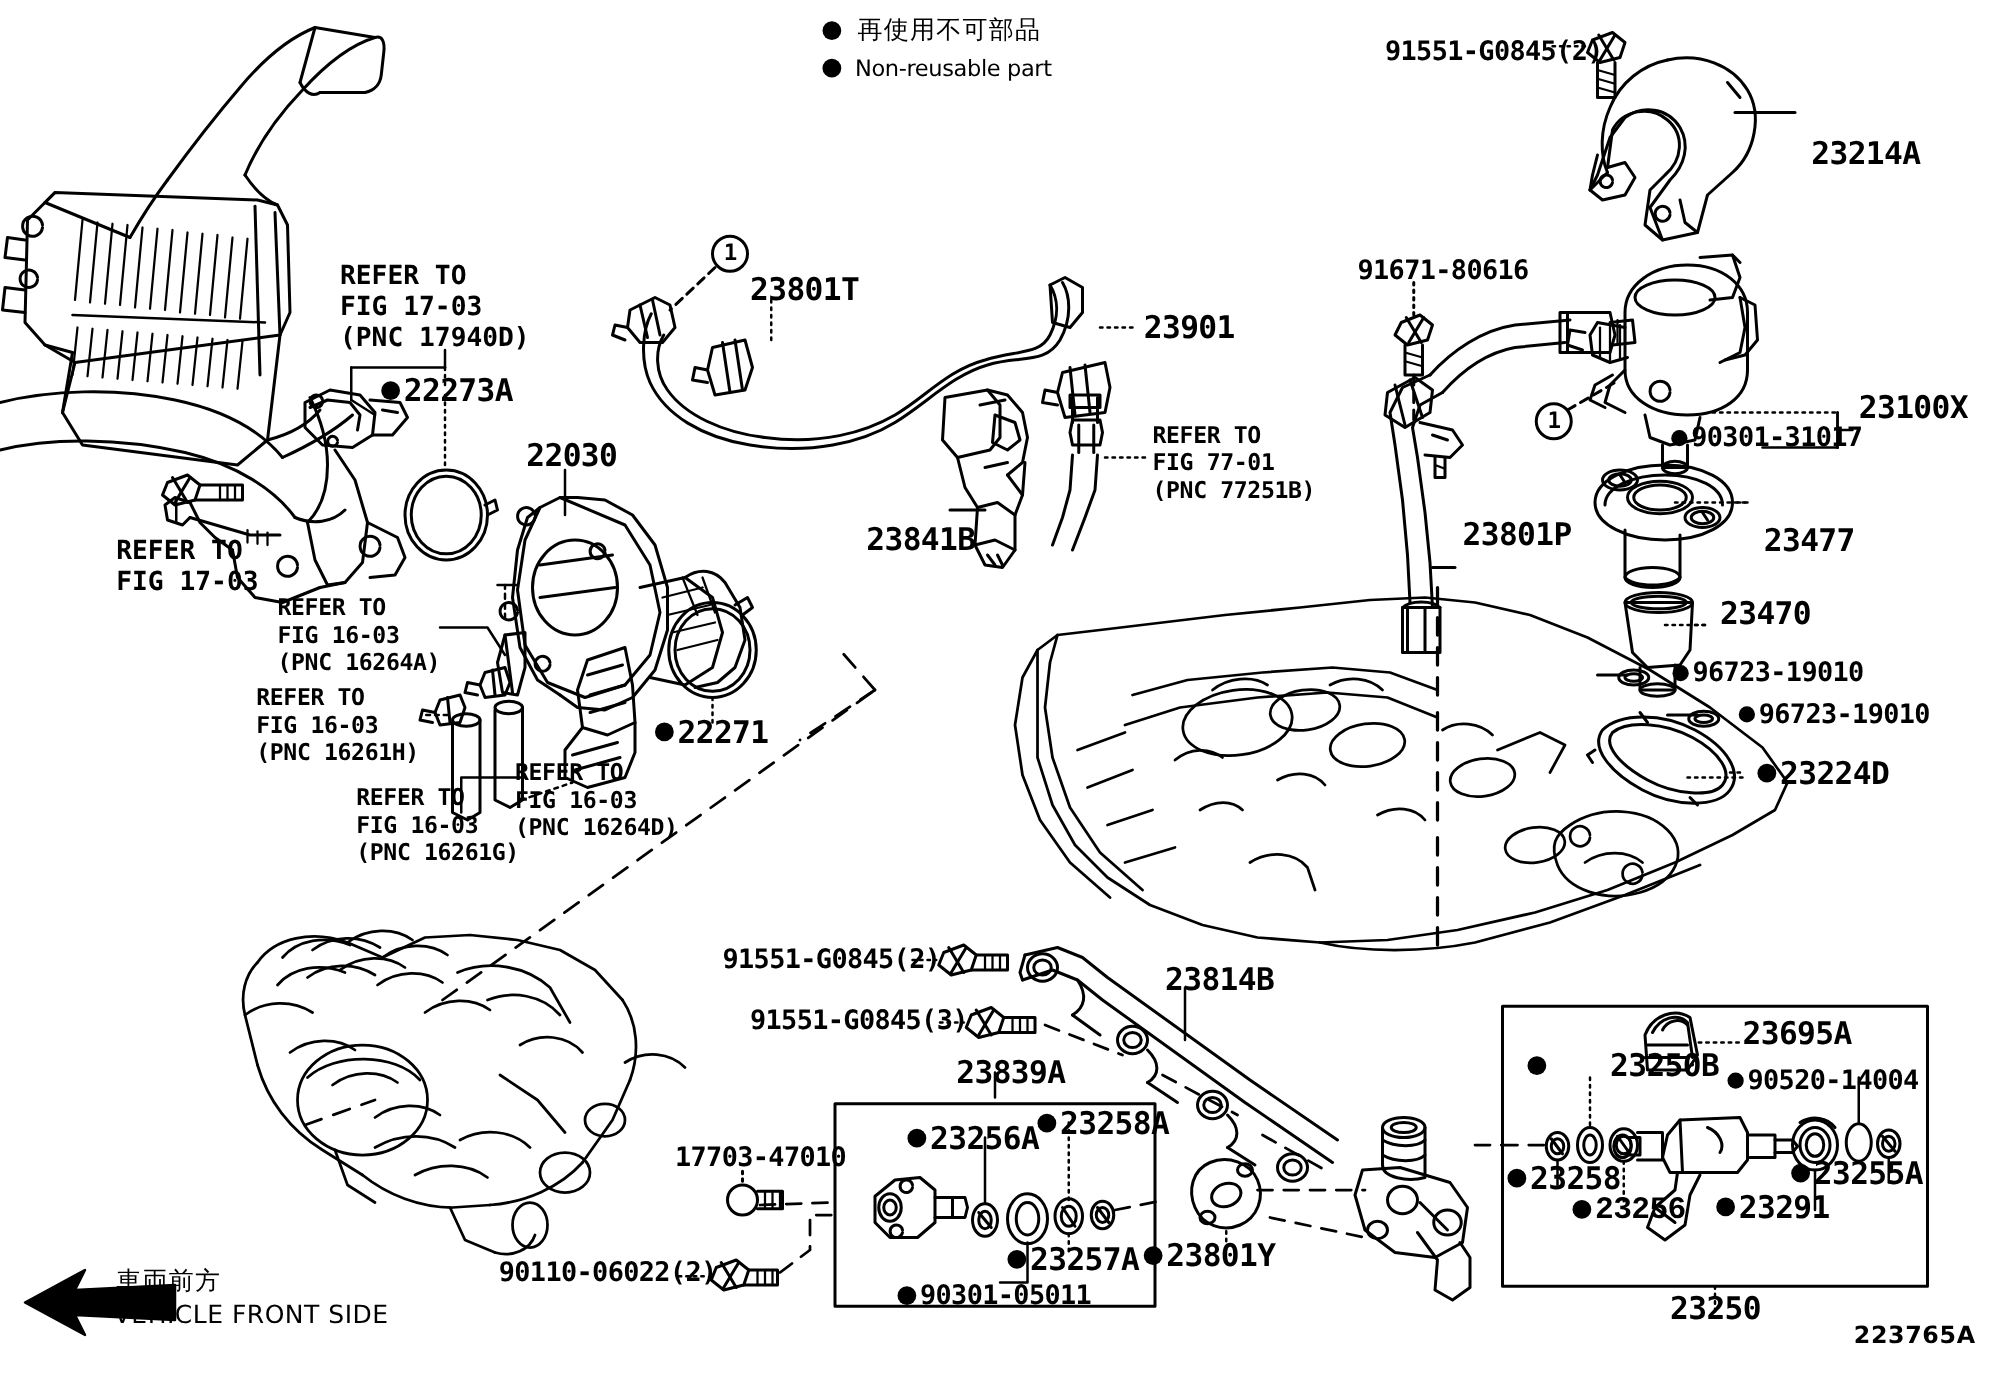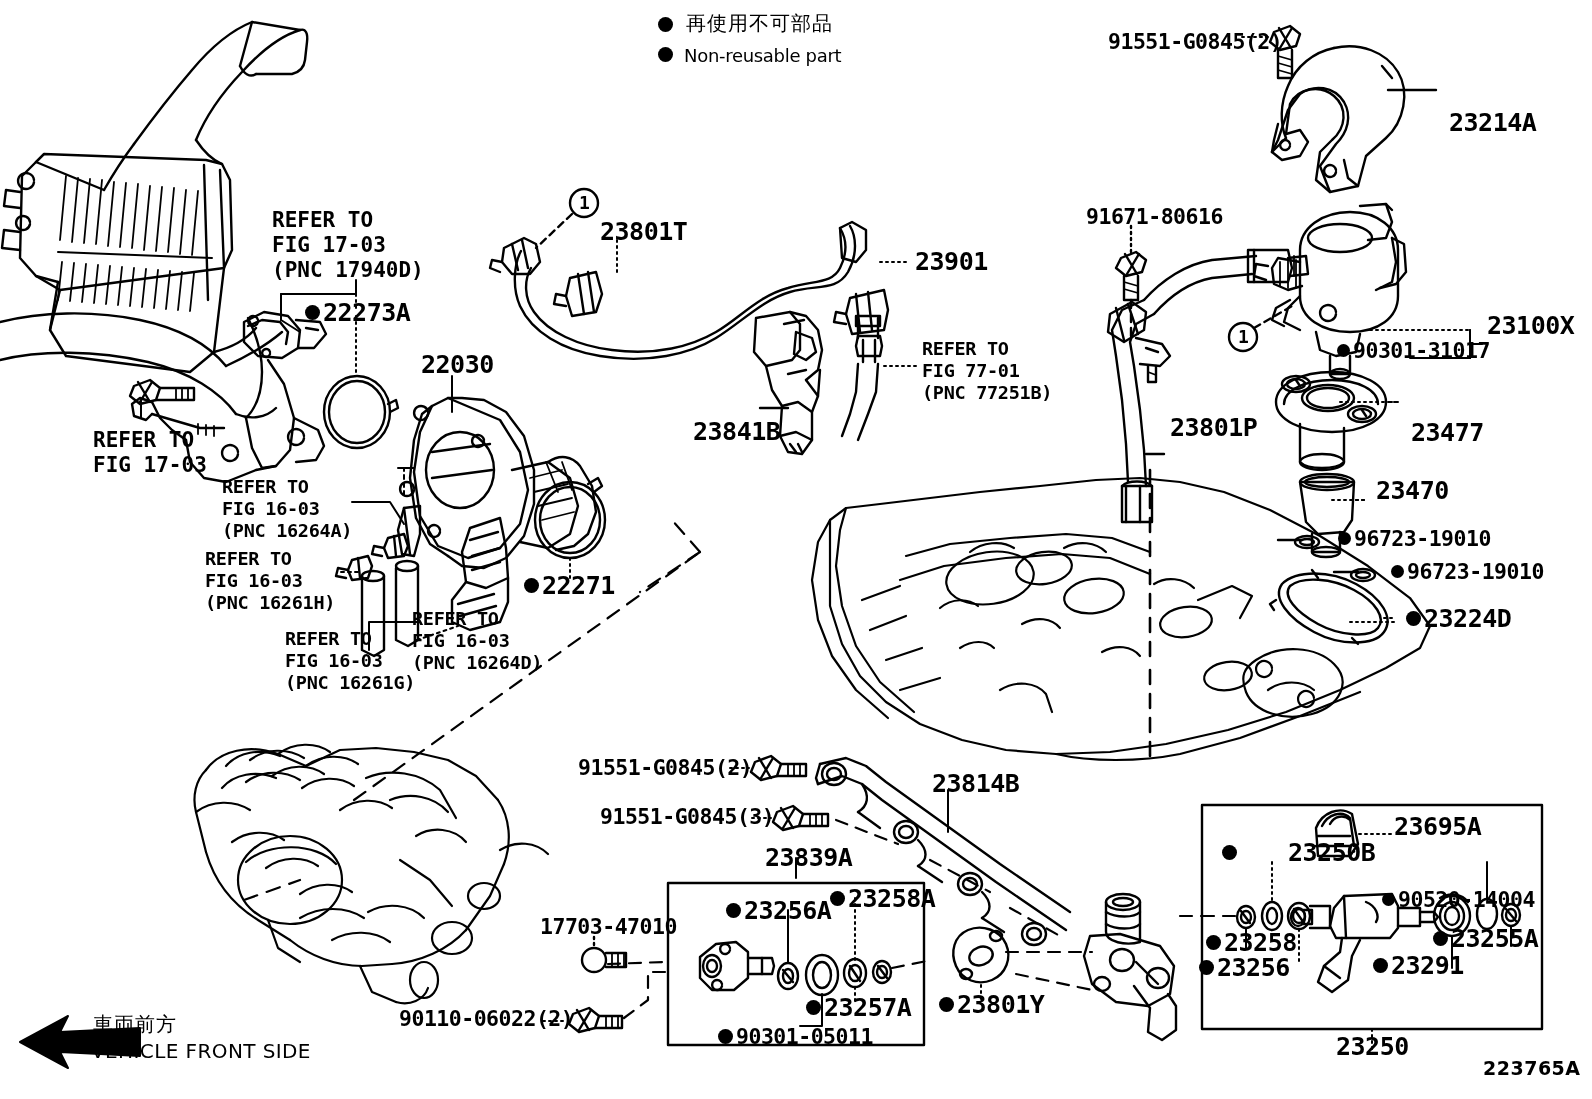--- a/index.html
+++ b/index.html
@@ -833,21 +833,21 @@
     <span class="dot"></span>
     <span>23224D</span>
   </div>
 
   <div class="lbl nsm" style="left:578px; top:755px;">91551-G0845(2)</div>
   <div class="lbl nsm" style="left:600px; top:804px;">91551-G0845(3)</div>
   <div class="lbl n" style="left:932px; top:769px;">23814B</div>
   <div class="lbl n" style="left:765px; top:843px;">23839A</div>
   <div class="lbl nsm" style="left:540px; top:914px;">17703-47010</div>
   <div class="lbl nsm" style="left:399px; top:1006px;">90110-06022(2)</div>
-  <div class="lbl n row" style="left:939px; top:990px;">
+  <div class="lbl n row" style="left:915px; top:990px;">
     <span class="dot"></span>
     <span>23801Y</span>
   </div>
   <div class="lbl n" style="left:1336px; top:1032px;">23250</div>
 
   <div class="lbl n row" style="left:726px; top:896px;">
     <span class="dot"></span>
     <span>23256A</span>
   </div>
   <div class="lbl n row" style="left:830px; top:884px;">
@@ -861,33 +861,33 @@
   <div class="lbl nsm row" style="left:718px; top:1024px;">
     <span class="dot"></span>
     <span>90301-05011</span>
   </div>
 
   <div class="lbl n" style="left:1394px; top:812px;">23695A</div>
   <div class="lbl n row" style="left:1222px; top:838px;gap:48px;">
     <span class="dot"></span>
     <span>23250B</span>
   </div>
-  <div class="lbl nsm row" style="left:1382px; top:887px;">
+  <div class="lbl nsm row" style="left:1382px; top:852px;">
     <span class="dot sm"></span>
     <span>90520-14004</span>
   </div>
   <div class="lbl n row" style="left:1206px; top:928px;">
     <span class="dot"></span>
     <span>23258</span>
   </div>
   <div class="lbl n row" style="left:1433px; top:924px;">
     <span class="dot"></span>
     <span>23255A</span>
   </div>
-  <div class="lbl n row" style="left:1199px; top:953px;">
+  <div class="lbl n row" style="left:1258px; top:953px;font-family:Liberation Mono, monospace;">
     <span class="dot"></span>
     <span>23256</span>
   </div>
   <div class="lbl n row" style="left:1373px; top:951px;">
     <span class="dot"></span>
     <span>23291</span>
   </div>
 
   <div class="lbl front-jp" style="left:93px; top:1013px;">車両前方</div>
   <div class="lbl front-en" style="left:91px; top:1040px;">VEHICLE FRONT SIDE</div>

